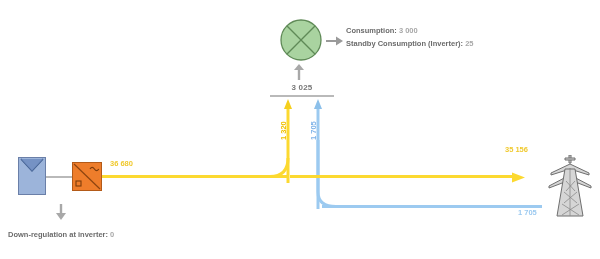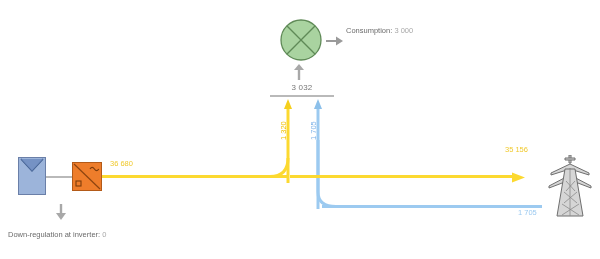--- a/index.html
+++ b/index.html
@@ -9,20 +9,21 @@
   }
   body {
     font-family: "Liberation Sans", sans-serif;
   }
   #stage {
     position: relative;
     width: 600px;
     height: 259px;
     background: #ffffff;
     overflow: hidden;
+    font-weight: bold;
   }
   .abs { position: absolute; }
 
   
   #consumption-node {
     left: 279px;
     top: 18px;
     width: 44px;
     height: 44px;
   }
@@ -247,30 +248,34 @@
       <line x1="0" y1="6" x2="11" y2="6" stroke="#9a9a9a" stroke-width="2"></line>
       <polygon points="10,1.5 17,6 10,10.5" fill="#9a9a9a"></polygon>
     </svg>
   </div>
 
   <div class="abs" id="consumption-legend">
     <div class="legend-row">
       <span>Consumption:</span>
       <span class="legend-value">3 000</span>
     </div>
+    <div class="legend-row">
+      <span>Standby Consumption (Inverter):</span>
+      <span class="legend-value">25</span>
+    </div>
   </div>
 
   <div class="abs" id="consumption-inflow-arrow">
     <svg width="14" height="16" viewBox="0 0 14 16" xmlns="http://www.w3.org/2000/svg">
       <line x1="7" y1="16" x2="7" y2="5" stroke="#a8a8a8" stroke-width="2.4"></line>
       <polygon points="7,0 12,6 2,6" fill="#a8a8a8"></polygon>
     </svg>
   </div>
 
-  <div class="abs" id="total-label">3 032</div>
+  <div class="abs" id="total-label">3 025</div>
   <div class="abs" id="total-bar"></div>
 
   <div class="abs" id="riser-yellow">
     <svg width="8" height="84" viewBox="0 0 8 84" xmlns="http://www.w3.org/2000/svg">
       <line x1="4" y1="84" x2="4" y2="9" stroke="#fcd930" stroke-width="3"></line>
       <polygon points="4,0 8,10 0,10" fill="#f5cf1d"></polygon>
     </svg>
   </div>
   <div class="riser-label" id="riser-yellow-label">1 320</div>
 

